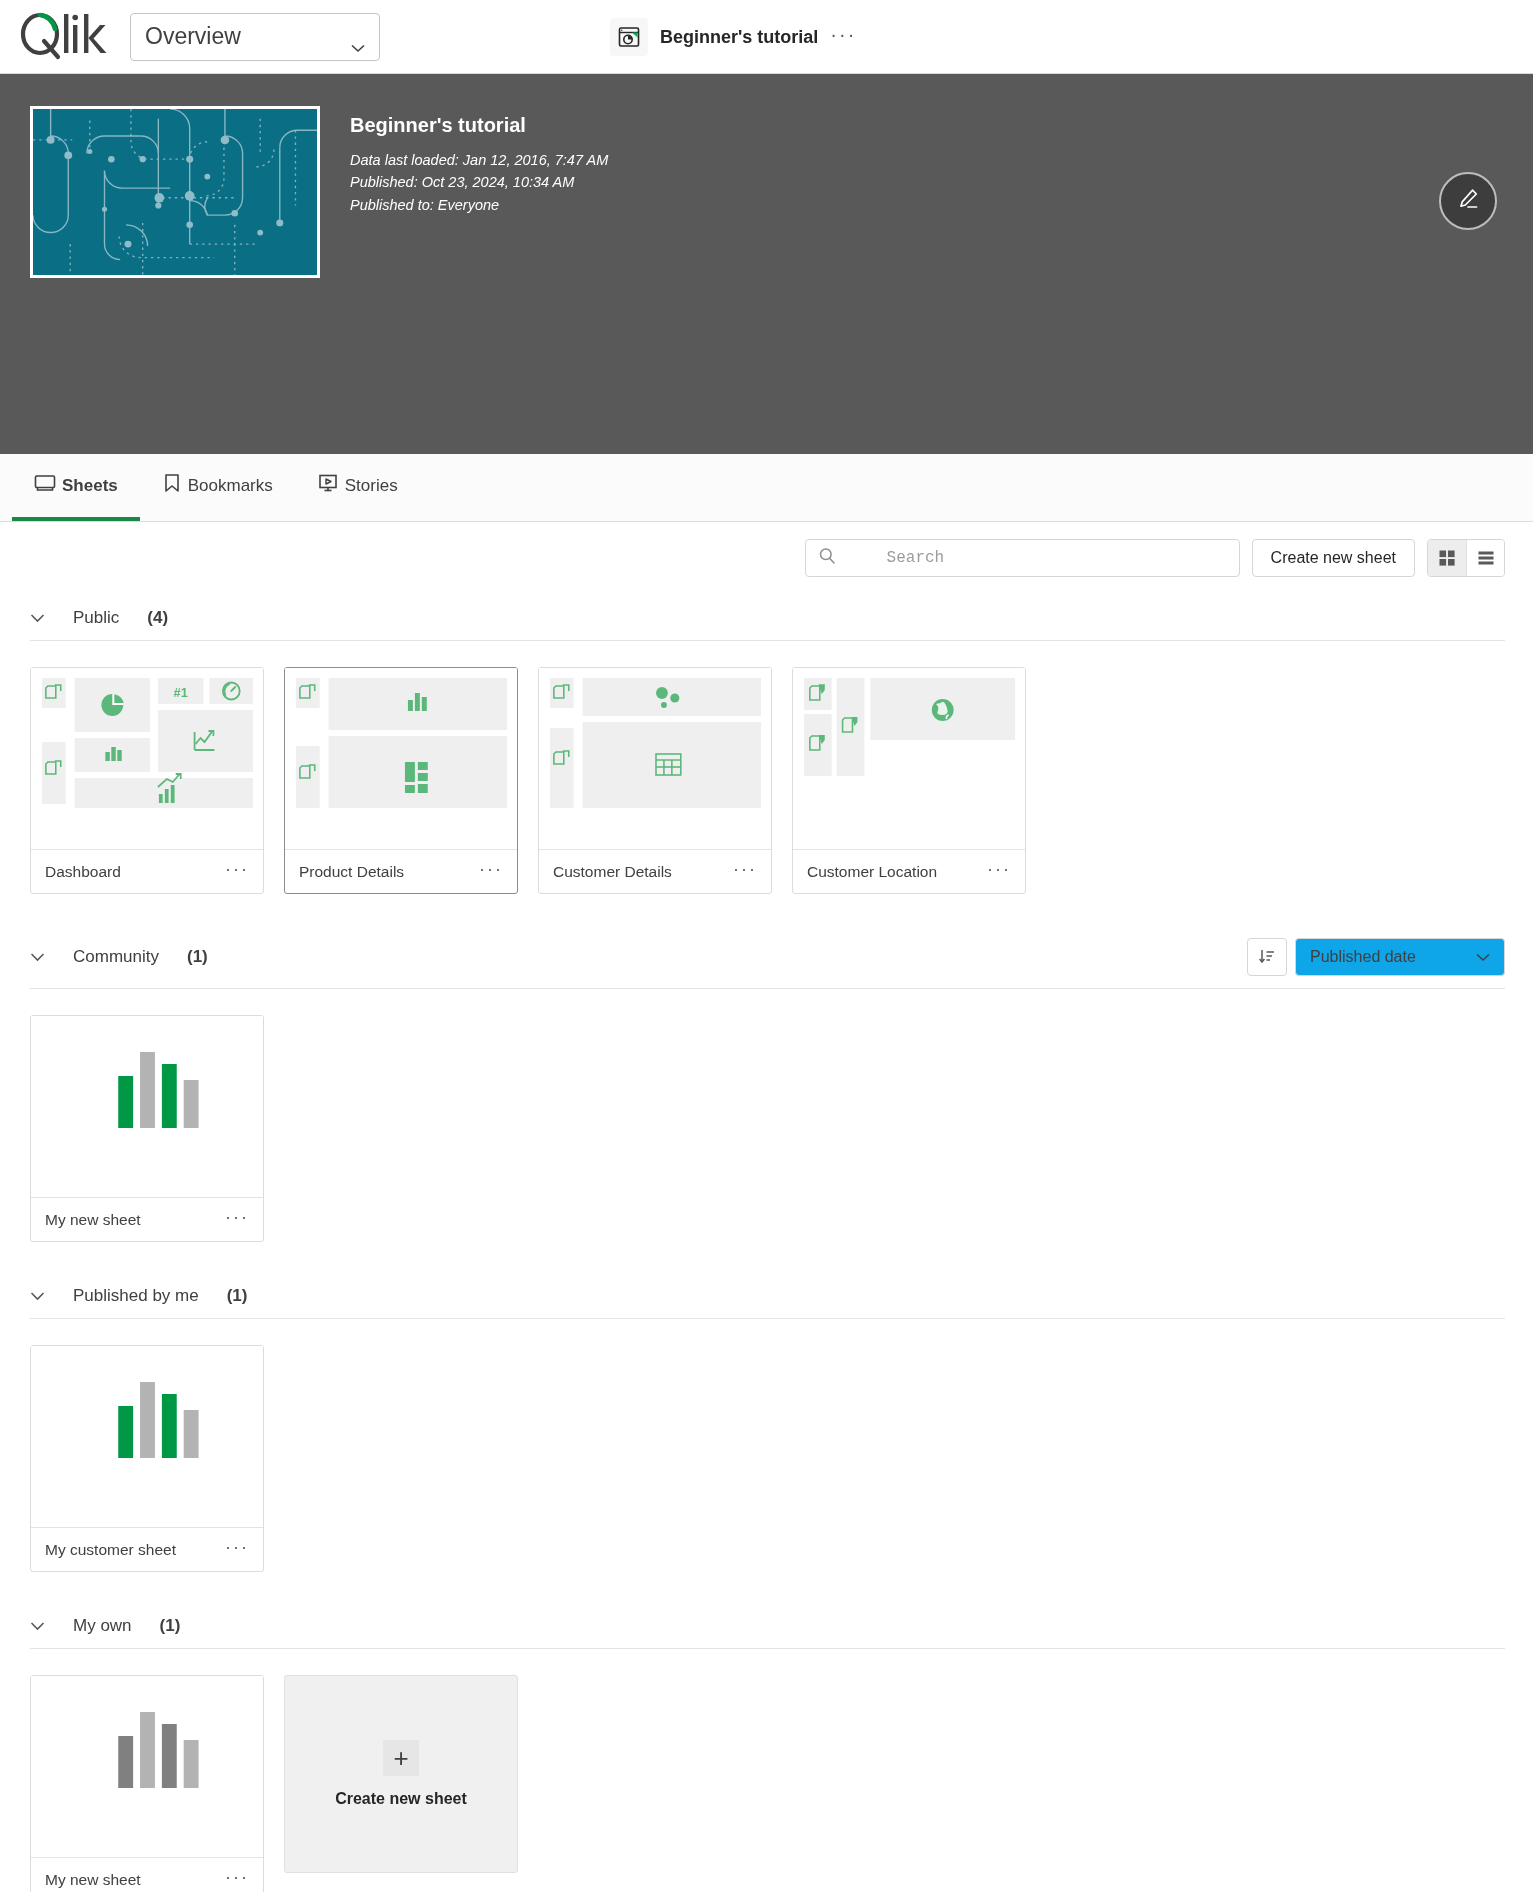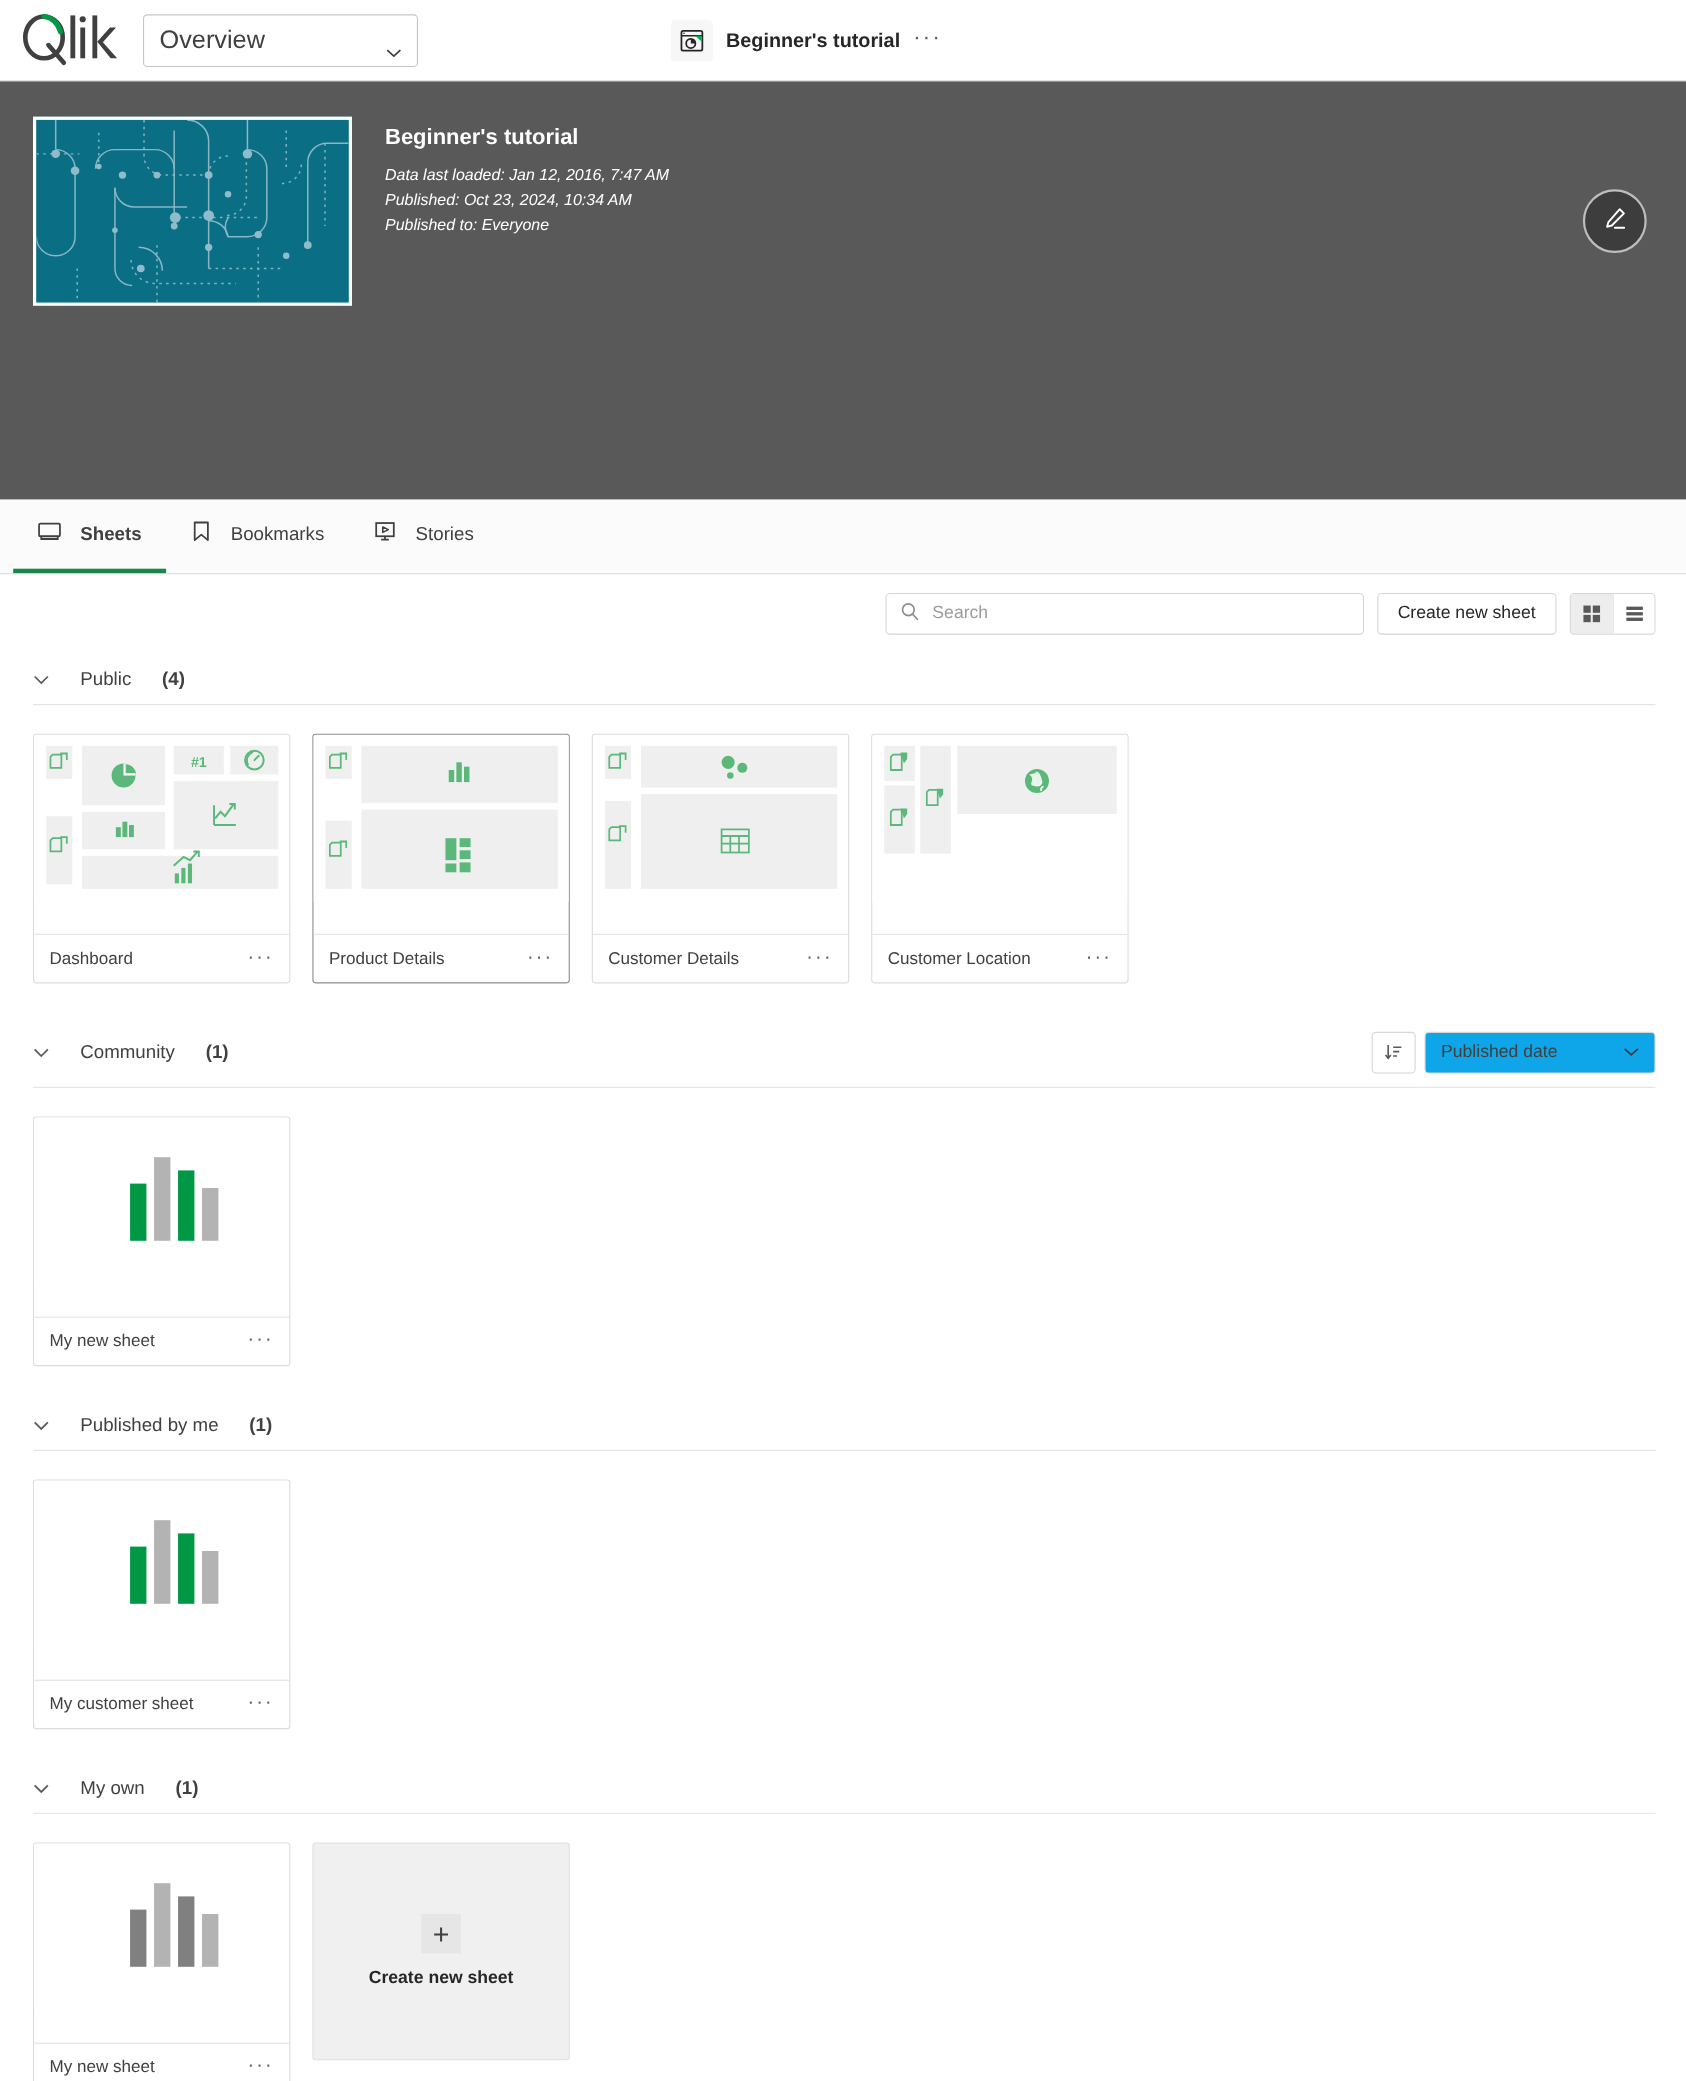--- a/index.html
+++ b/index.html
@@ -71,43 +71,43 @@
     cursor: pointer;
   }
 
   
   .tabs {
     height: 68px; background: #fbfbfb;
     border-bottom: 1px solid #dcdcdc;
     display: flex; align-items: stretch; padding-left: 12px;
   }
   .tab {
-    display: flex; align-items: center; gap: 17px;
+    display: flex; align-items: center; gap: 6px;
     padding: 0 22px; cursor: pointer;
     font-size: 17px; color: #404040;
     border-bottom: 4px solid transparent;
   }
   .tab.active { border-bottom-color: #1a8749; font-weight: bold; }
 
   
   .toolbar {
     height: 72px; display: flex; align-items: center;
     justify-content: flex-end; gap: 12px;
     padding: 0 28px 0 0;
   }
   .search-box {
     width: 435px; height: 38px;
     border: 1px solid #d6d6d6; border-radius: 4px;
     display: flex; align-items: center; gap: 10px; padding: 0 12px;
     background: #fff;
   }
   .search-box input {
     border: none; outline: none; font-size: 16px;
-    font-family: Liberation Sans, sans-serif;
-    color: #6d28d9; width: 100%; background: transparent;
+    font-family: Liberation Mono, monospace;
+    color: #6d28d9; width: 100%; background: transparent; margin-left: 39px;
   }
   .search-box input::placeholder { color: #9c9c9c; }
   .btn-create {
     height: 38px; padding: 0 18px;
     border: 1px solid #d6d6d6; border-radius: 4px;
     background: #fff; font-size: 16px; color: #262626;
     font-family: "Liberation Sans", sans-serif;
     cursor: pointer; white-space: nowrap;
   }
   .view-toggle {

